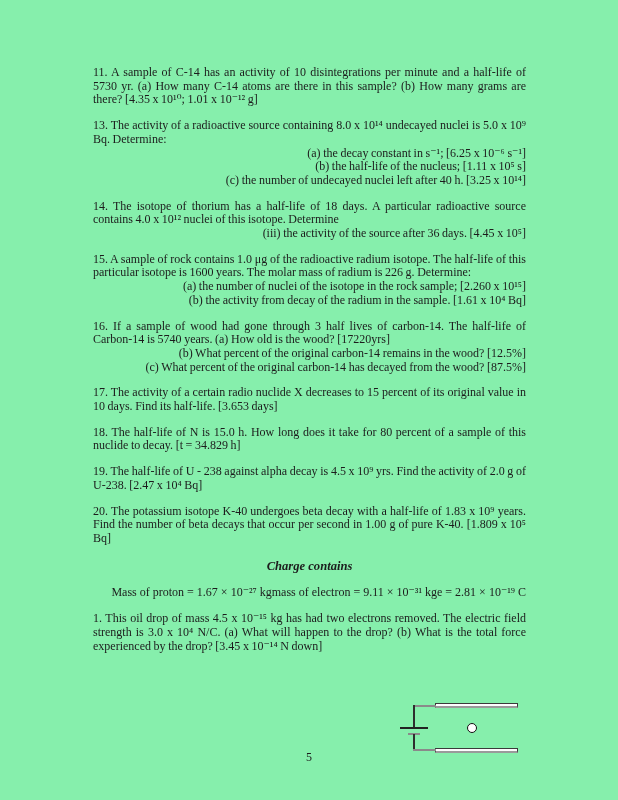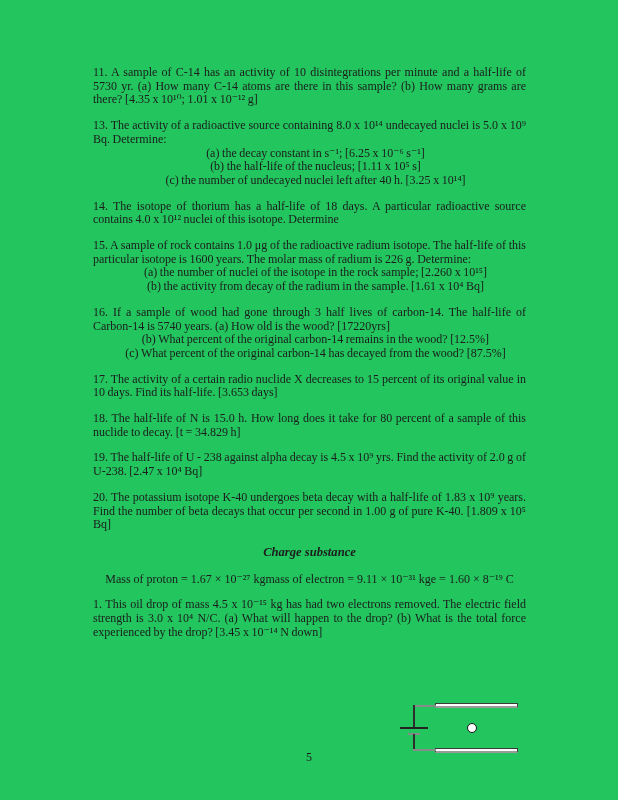--- a/index.html
+++ b/index.html
@@ -4,52 +4,52 @@
 <style>
   html, body {
     margin: 0;
     padding: 0;
     background: #fff;
   }
   .page {
     position: relative;
     width: 618px;
     height: 800px;
-    background: #22c55e;
+    background: #86efac;
     overflow: hidden;
     font-family: "Liberation Serif", "DejaVu Serif", serif;
     color: #1c1c1c;
     font-size: 12px;
     line-height: 13.7px;
   }
   .doc {
     position: absolute;
     left: 93px;
     top: 66px;
     width: 433px;
   }
   .prob { margin-top: 12px; }
   .prob:first-child { margin-top: 0; }
   .ptext {
     margin: 0;
     text-align: justify;
     word-spacing: -0.4px;
   }
-  .sub { text-align: center; margin-left: 12px; }
+  .sub { text-align: right; margin-left: 12px; }
   .section-heading {
     margin-top: 14px;
     text-align: center;
     font-weight: bold;
     font-style: italic;
     font-size: 12.6px;
   }
   .constants-row {
     margin-top: 13px;
     display: flex;
-    justify-content: center;
+    justify-content: flex-end;
     white-space: nowrap;
   }
   .page-number {
     position: absolute;
     left: 0;
     top: 751px;
     width: 618px;
     text-align: center;
   }
   
@@ -105,20 +105,21 @@
 
     <section class="prob">
       <p class="ptext">13. The activity of a radioactive source containing 8.0 x 10¹⁴ undecayed nuclei is 5.0 x 10⁹ Bq. Determine:</p>
       <p class="ptext sub">(a) the decay constant in s⁻¹; [6.25 x 10⁻⁶ s⁻¹]</p>
       <p class="ptext sub">(b) the half-life of the nucleus; [1.11 x 10⁵ s]</p>
       <p class="ptext sub">(c) the number of undecayed nuclei left after 40 h. [3.25 x 10¹⁴]</p>
     </section>
 
     <section class="prob">
       <p class="ptext">14. The isotope of thorium has a half-life of 18 days. A particular radioactive source contains 4.0 x 10¹² nuclei of this isotope. Determine</p>
+      <p class="ptext sub">(iii) the activity of the source after 36 days. [4.45 x 10⁵]</p>
     </section>
 
     <section class="prob">
       <p class="ptext">15. A sample of rock contains 1.0 μg of the radioactive radium isotope. The half-life of this particular isotope is 1600 years. The molar mass of radium is 226 g. Determine:</p>
       <p class="ptext sub">(a) the number of nuclei of the isotope in the rock sample; [2.260 x 10¹⁵]</p>
       <p class="ptext sub">(b) the activity from decay of the radium in the sample. [1.61 x 10⁴ Bq]</p>
     </section>
 
     <section class="prob">
       <p class="ptext">16. If a sample of wood had gone through 3 half lives of carbon-14. The half-life of Carbon-14 is 5740 years. (a) How old is the wood? [17220yrs]</p>
@@ -135,26 +136,26 @@
     </section>
 
     <section class="prob">
       <p class="ptext">19. The half-life of U - 238 against alpha decay is 4.5 x 10⁹ yrs. Find the activity of 2.0 g of U-238. [2.47 x 10⁴ Bq]</p>
     </section>
 
     <section class="prob">
       <p class="ptext">20. The potassium isotope K-40 undergoes beta decay with a half-life of 1.83 x 10⁹ years. Find the number of beta decays that occur per second in 1.00 g of pure K-40. [1.809 x 10⁵ Bq]</p>
     </section>
 
-    <div class="section-heading">Charge substance</div>
+    <div class="section-heading">Charge contains</div>
 
     <div class="constants-row">
       <span>Mass of proton = 1.67 × 10⁻²⁷ kg</span>
       <span>mass of electron = 9.11 × 10⁻³¹ kg</span>
-      <span>e = 1.60 × 8⁻¹⁹ C</span>
+      <span>e = 2.81 × 10⁻¹⁹ C</span>
     </div>
 
     <section class="prob">
       <p class="ptext">1. This oil drop of mass 4.5 x 10⁻¹⁵ kg has had two electrons removed. The electric field strength is 3.0 x 10⁴ N/C. (a) What will happen to the drop? (b) What is the total force experienced by the drop? [3.45 x 10⁻¹⁴ N down]</p>
     </section>
 
   </div>
 
   <div class="diagram">
     <div class="plate plate-top"></div>

